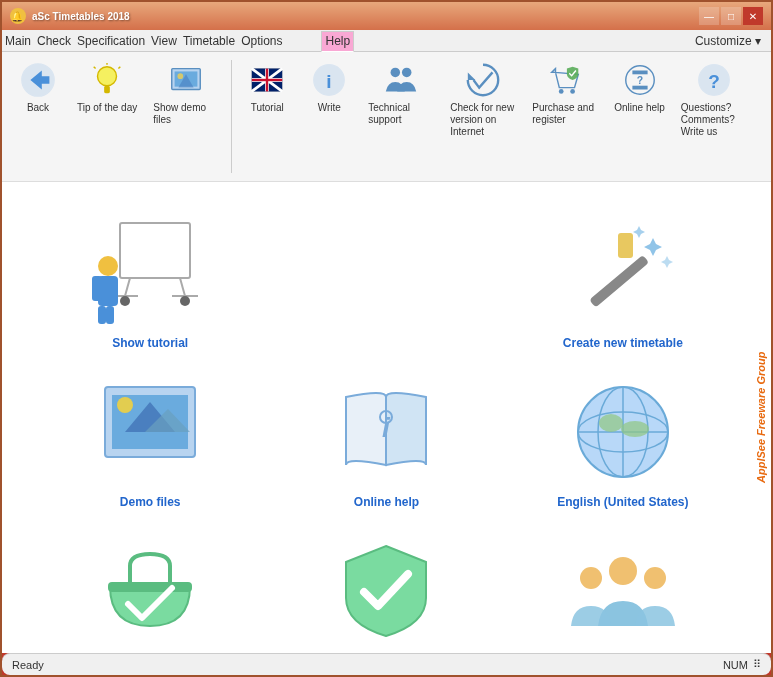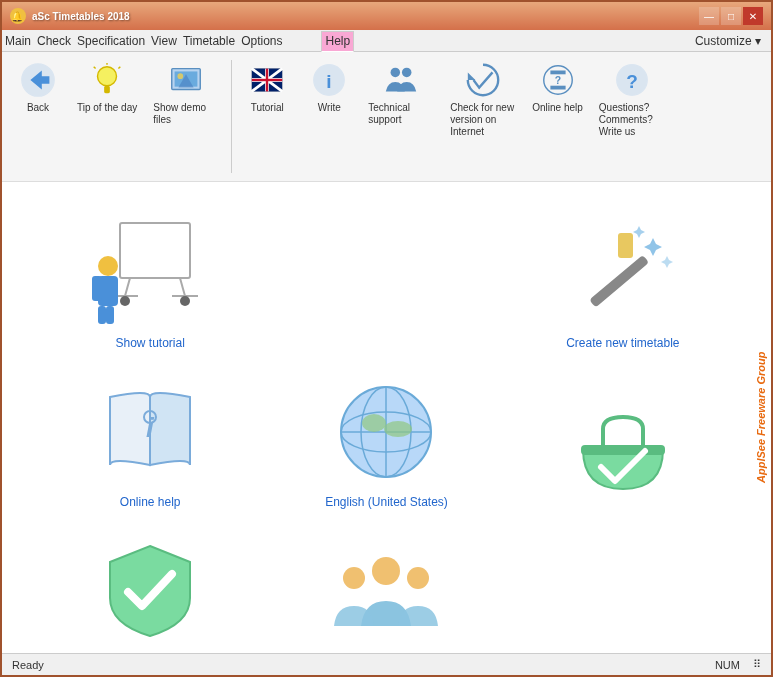--- a/index.html
+++ b/index.html
@@ -26,25 +26,25 @@
     .toolbar-label { font-size: 10px; line-height: 1.2; text-align: left; word-break: break-word; }
     .toolbar-sep { width: 1px; background: #ccc; margin: 4px 3px; align-self: stretch; }
     
     .content { background: white; flex: 1; display: flex; flex-direction: column; position: relative; overflow: hidden; }
     
     .watermark { position: absolute; right: 0; top: 0; bottom: 0; width: 20px; display: flex; align-items: center; justify-content: center; writing-mode: vertical-lr; transform: rotate(180deg); font-size: 11px; color: #e86a10; font-style: italic; font-weight: bold; pointer-events: none; z-index: 5; }
     
     .main-grid { display: grid; grid-template-columns: 1fr 1fr 1fr; gap: 0; padding: 20px 30px; flex: 1; }
     .grid-item { display: flex; flex-direction: column; align-items: center; justify-content: flex-end; padding: 15px 10px 10px; cursor: pointer; border: 1px solid transparent; }
     .grid-item-icon { width: 120px; height: 110px; display: flex; align-items: center; justify-content: center; }
-    .grid-item-label { font-size: 12px; color: #2266cc; text-align: center; margin-top: 8px; font-weight: 400; }
-    
-    .status-bar { background: #f0f0f0; height: 22px; display: flex; align-items: center; justify-content: space-between; padding: 0 10px; border-top: 1px solid #ccc; }
+    .grid-item-label { font-size: 12px; color: #2266cc; text-align: center; margin-top: 8px; font-weight: 700; }
+    
+    .status-bar { background: #f0f0f0; height: 22px; display: flex; align-items: center; justify-content: space-between; padding: 0 10px; border-top: 1px solid #ccc; border-radius: 8px; }
     .status-text { font-size: 11px; color: #333; }
-    .status-right { display: flex; gap: 13px; align-items: center; font-size: 11px; color: #333; }
+    .status-right { display: flex; gap: 5px; align-items: center; font-size: 11px; color: #333; }
     
     
     svg { width: 100%; height: 100%; }
   </style>
 </head>
 <body>
 
 <div class="window">
 
   <div class="title-bar">
@@ -154,20 +154,33 @@
       <div class="toolbar-icon">
         <svg viewBox="0 0 40 40">
           <path d="M20,4 A16,16 0 1,1 4,20" fill="none" stroke="#5a8fc0" stroke-width="2.5"></path>
           <polygon points="4,12 4,20 12,20" fill="#5a8fc0"></polygon>
           <polyline points="10,20 16,28 30,12" fill="none" stroke="#5a8fc0" stroke-width="2.5"></polyline>
         </svg>
       </div>
       <span class="toolbar-label">Check for new version on Internet</span>
     </div>
 
+    <div class="toolbar-btn">
+      <div class="toolbar-icon">
+        <svg viewBox="0 0 40 40">
+          <path d="M10,8 L6,12 L10,12 L14,28 L30,28 L34,14 L10,12Z" fill="none" stroke="#5a8fc0" stroke-width="1.5"></path>
+          <circle cx="16" cy="32" r="2.5" fill="#5a8fc0"></circle>
+          <circle cx="28" cy="32" r="2.5" fill="#5a8fc0"></circle>
+
+          <path d="M28,6 L22,8 L22,14 Q22,18 28,20 Q34,18 34,14 L34,8 Z" fill="#5aad5a" opacity="0.9"></path>
+          <polyline points="24.5,13 27,15.5 31.5,10" fill="none" stroke="white" stroke-width="1.5"></polyline>
+        </svg>
+      </div>
+      <span class="toolbar-label">Purchase and register</span>
+    </div>
 
     <div class="toolbar-btn">
       <div class="toolbar-icon">
         <svg viewBox="0 0 40 40">
           <circle cx="20" cy="20" r="15" fill="none" stroke="#5a8fc0" stroke-width="1.5"></circle>
           <rect x="12" y="10" width="16" height="4" fill="#5a8fc0"></rect>
           <rect x="12" y="26" width="16" height="4" fill="#5a8fc0"></rect>
           <text x="20" y="24" text-anchor="middle" font-size="11" font-weight="bold" fill="#5a8fc0">?</text>
         </svg>
       </div>
@@ -224,20 +237,33 @@
             <g fill="#90c4e8">
               <path d="M90,20 L93,26 L99,29 L93,32 L90,38 L87,32 L81,29 L87,26 Z"></path>
               <path d="M76,8 L78,12 L82,14 L78,16 L76,20 L74,16 L70,14 L74,12 Z" opacity="0.8"></path>
               <path d="M104,38 L106,42 L110,44 L106,46 L104,50 L102,46 L98,44 L102,42 Z" opacity="0.6"></path>
             </g>
           </svg>
         </div>
         <span class="grid-item-label">Create new timetable</span>
       </div>
 
+      <div class="grid-item">
+        <div class="grid-item-icon">
+          <svg viewBox="0 0 120 110">
+            <rect x="15" y="10" width="90" height="70" rx="3" fill="#b8d4f0" stroke="#7aabda" stroke-width="2"></rect>
+            <rect x="22" y="18" width="76" height="54" fill="#6aabde"></rect>
+
+            <polygon points="35,55 60,25 85,55" fill="#4a7fbf"></polygon>
+            <polygon points="55,55 78,32 100,55" fill="#6a9fbf" opacity="0.7"></polygon>
+            <circle cx="35" cy="28" r="8" fill="#f0d040" opacity="0.9"></circle>
+          </svg>
+        </div>
+        <span class="grid-item-label">Demo files</span>
+      </div>
 
       <div class="grid-item">
         <div class="grid-item-icon">
           <svg viewBox="0 0 120 110">
 
             <path d="M20,20 Q60,12 60,20 L60,88 Q20,80 20,88 Z" fill="#e8f0f8" stroke="#7aabda" stroke-width="2"></path>
             <path d="M100,20 Q60,12 60,20 L60,88 Q100,80 100,88 Z" fill="#d0e4f4" stroke="#7aabda" stroke-width="2"></path>
             <text x="60" y="60" text-anchor="middle" font-size="28" font-weight="bold" fill="#7aabda" font-style="italic">i</text>
             <ellipse cx="60" cy="40" rx="6" ry="6" fill="none" stroke="#7aabda" stroke-width="2"></ellipse>
           </svg>

